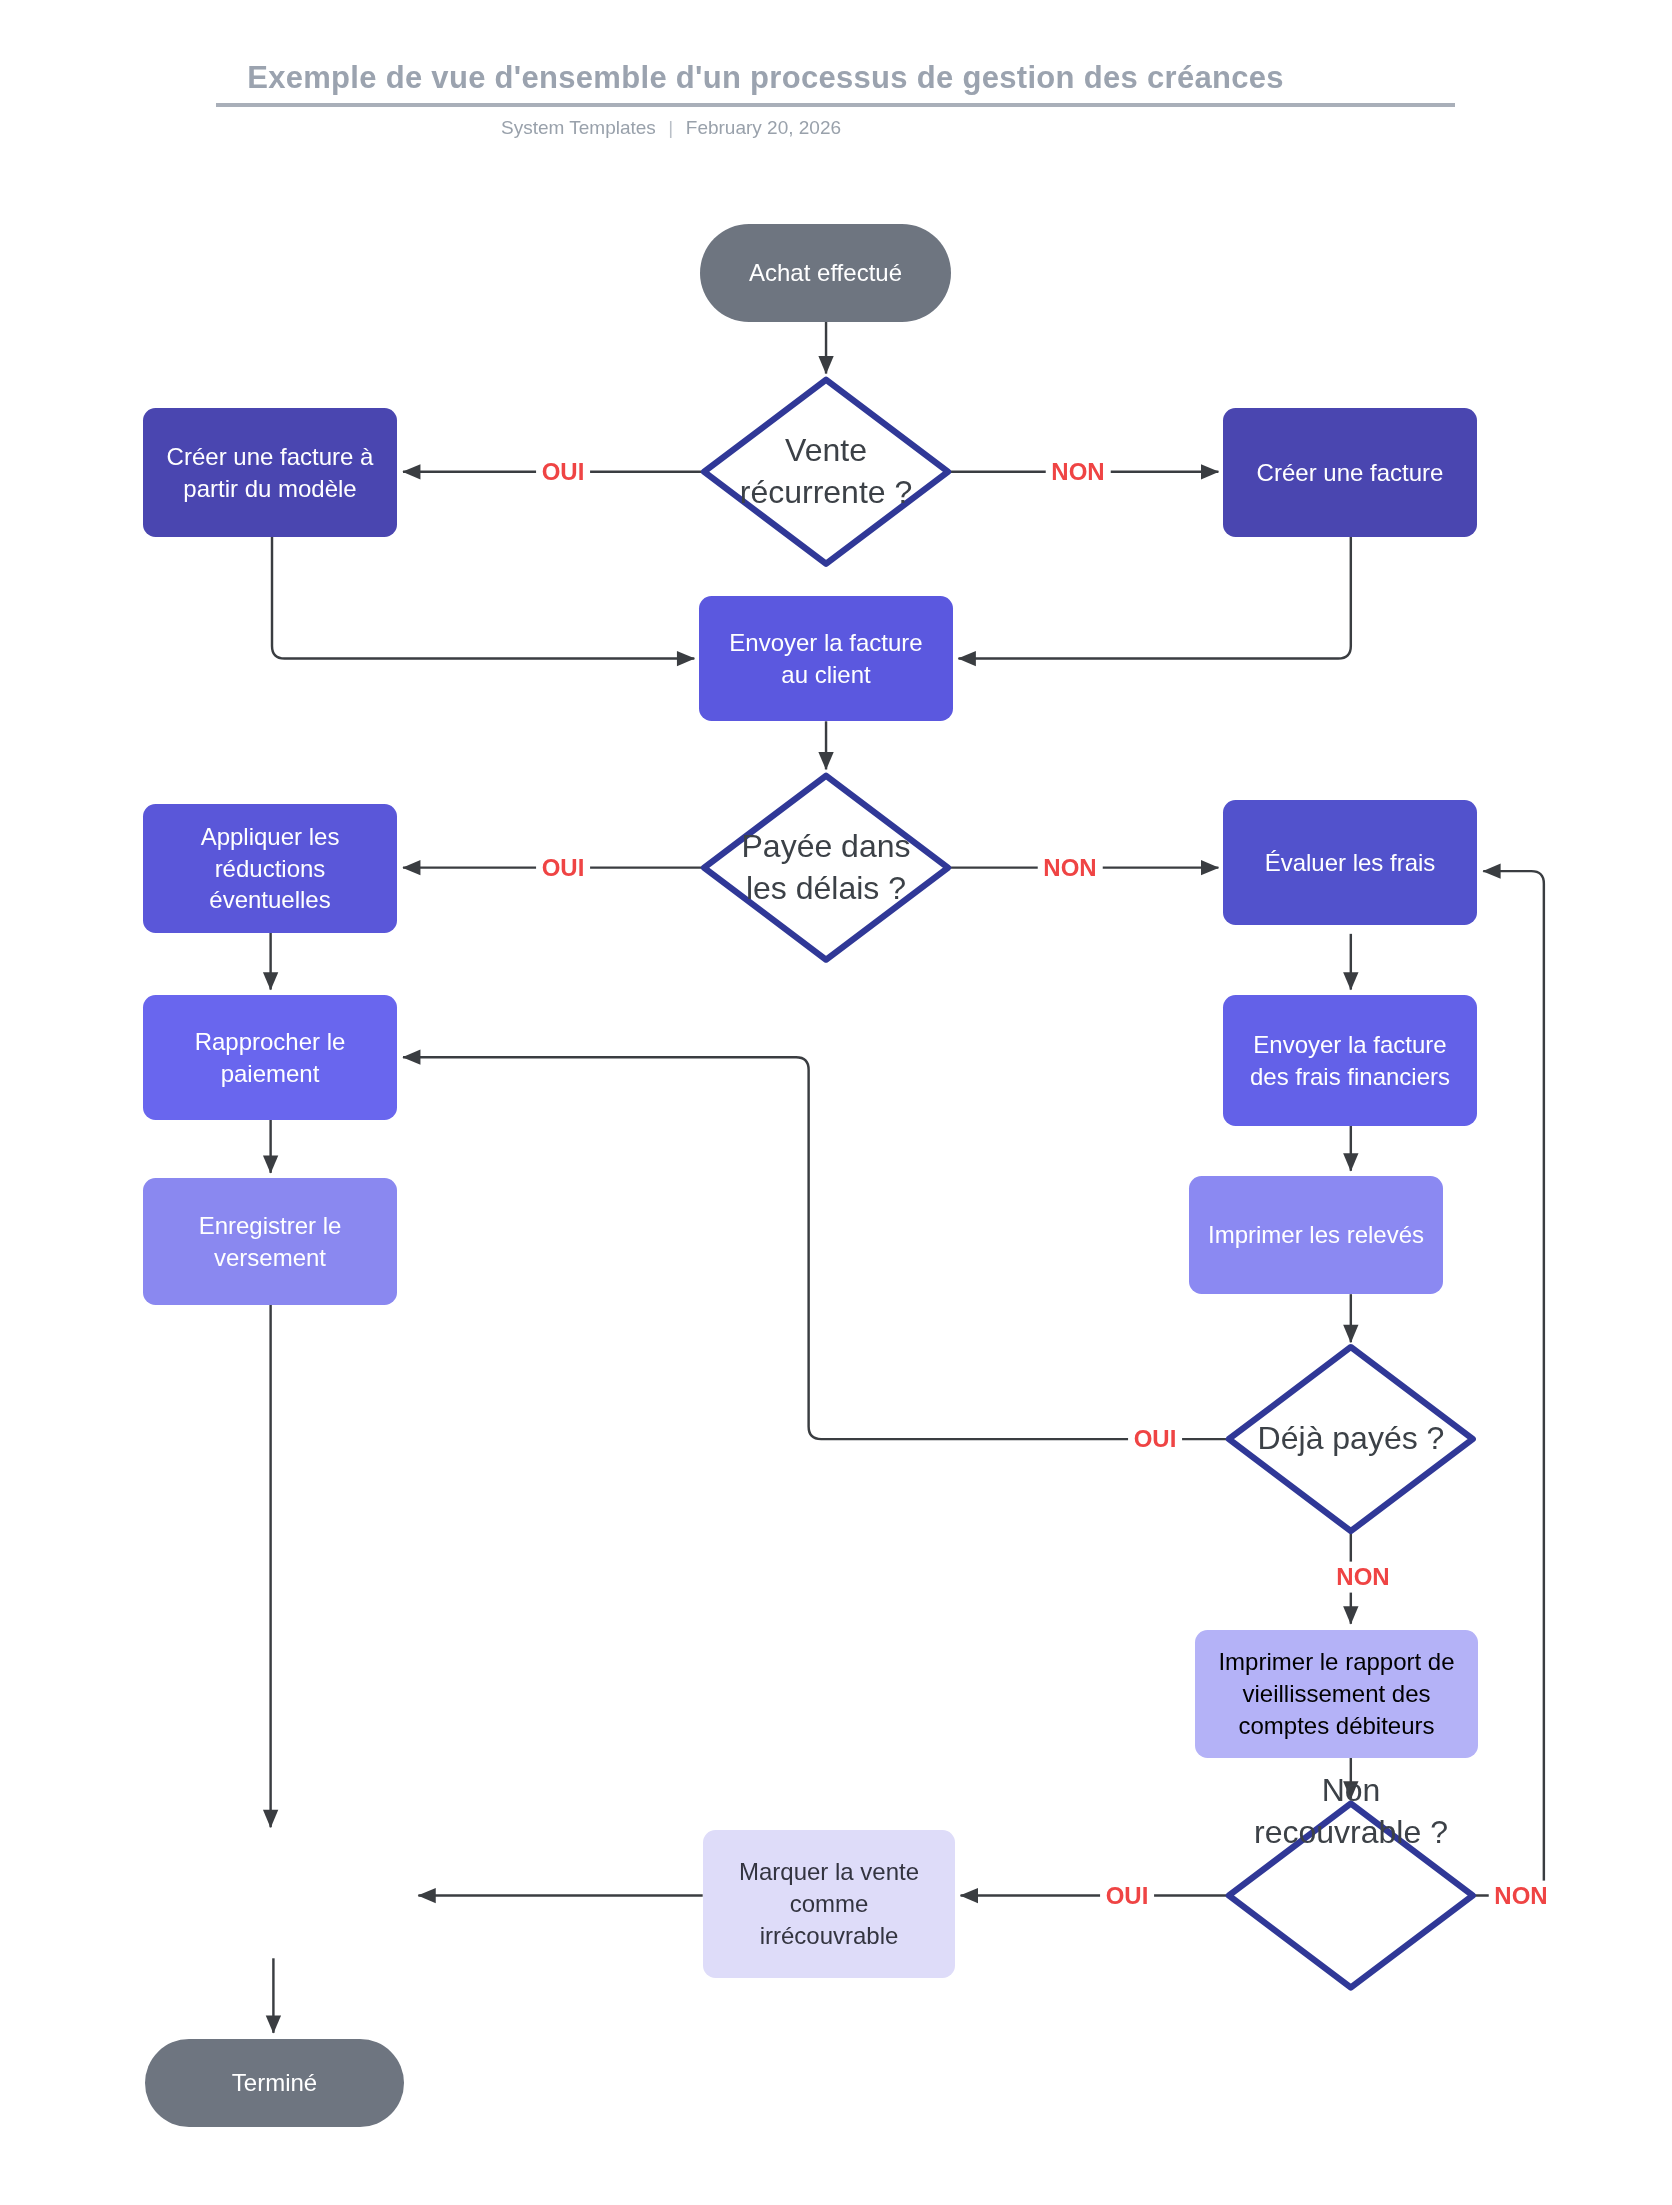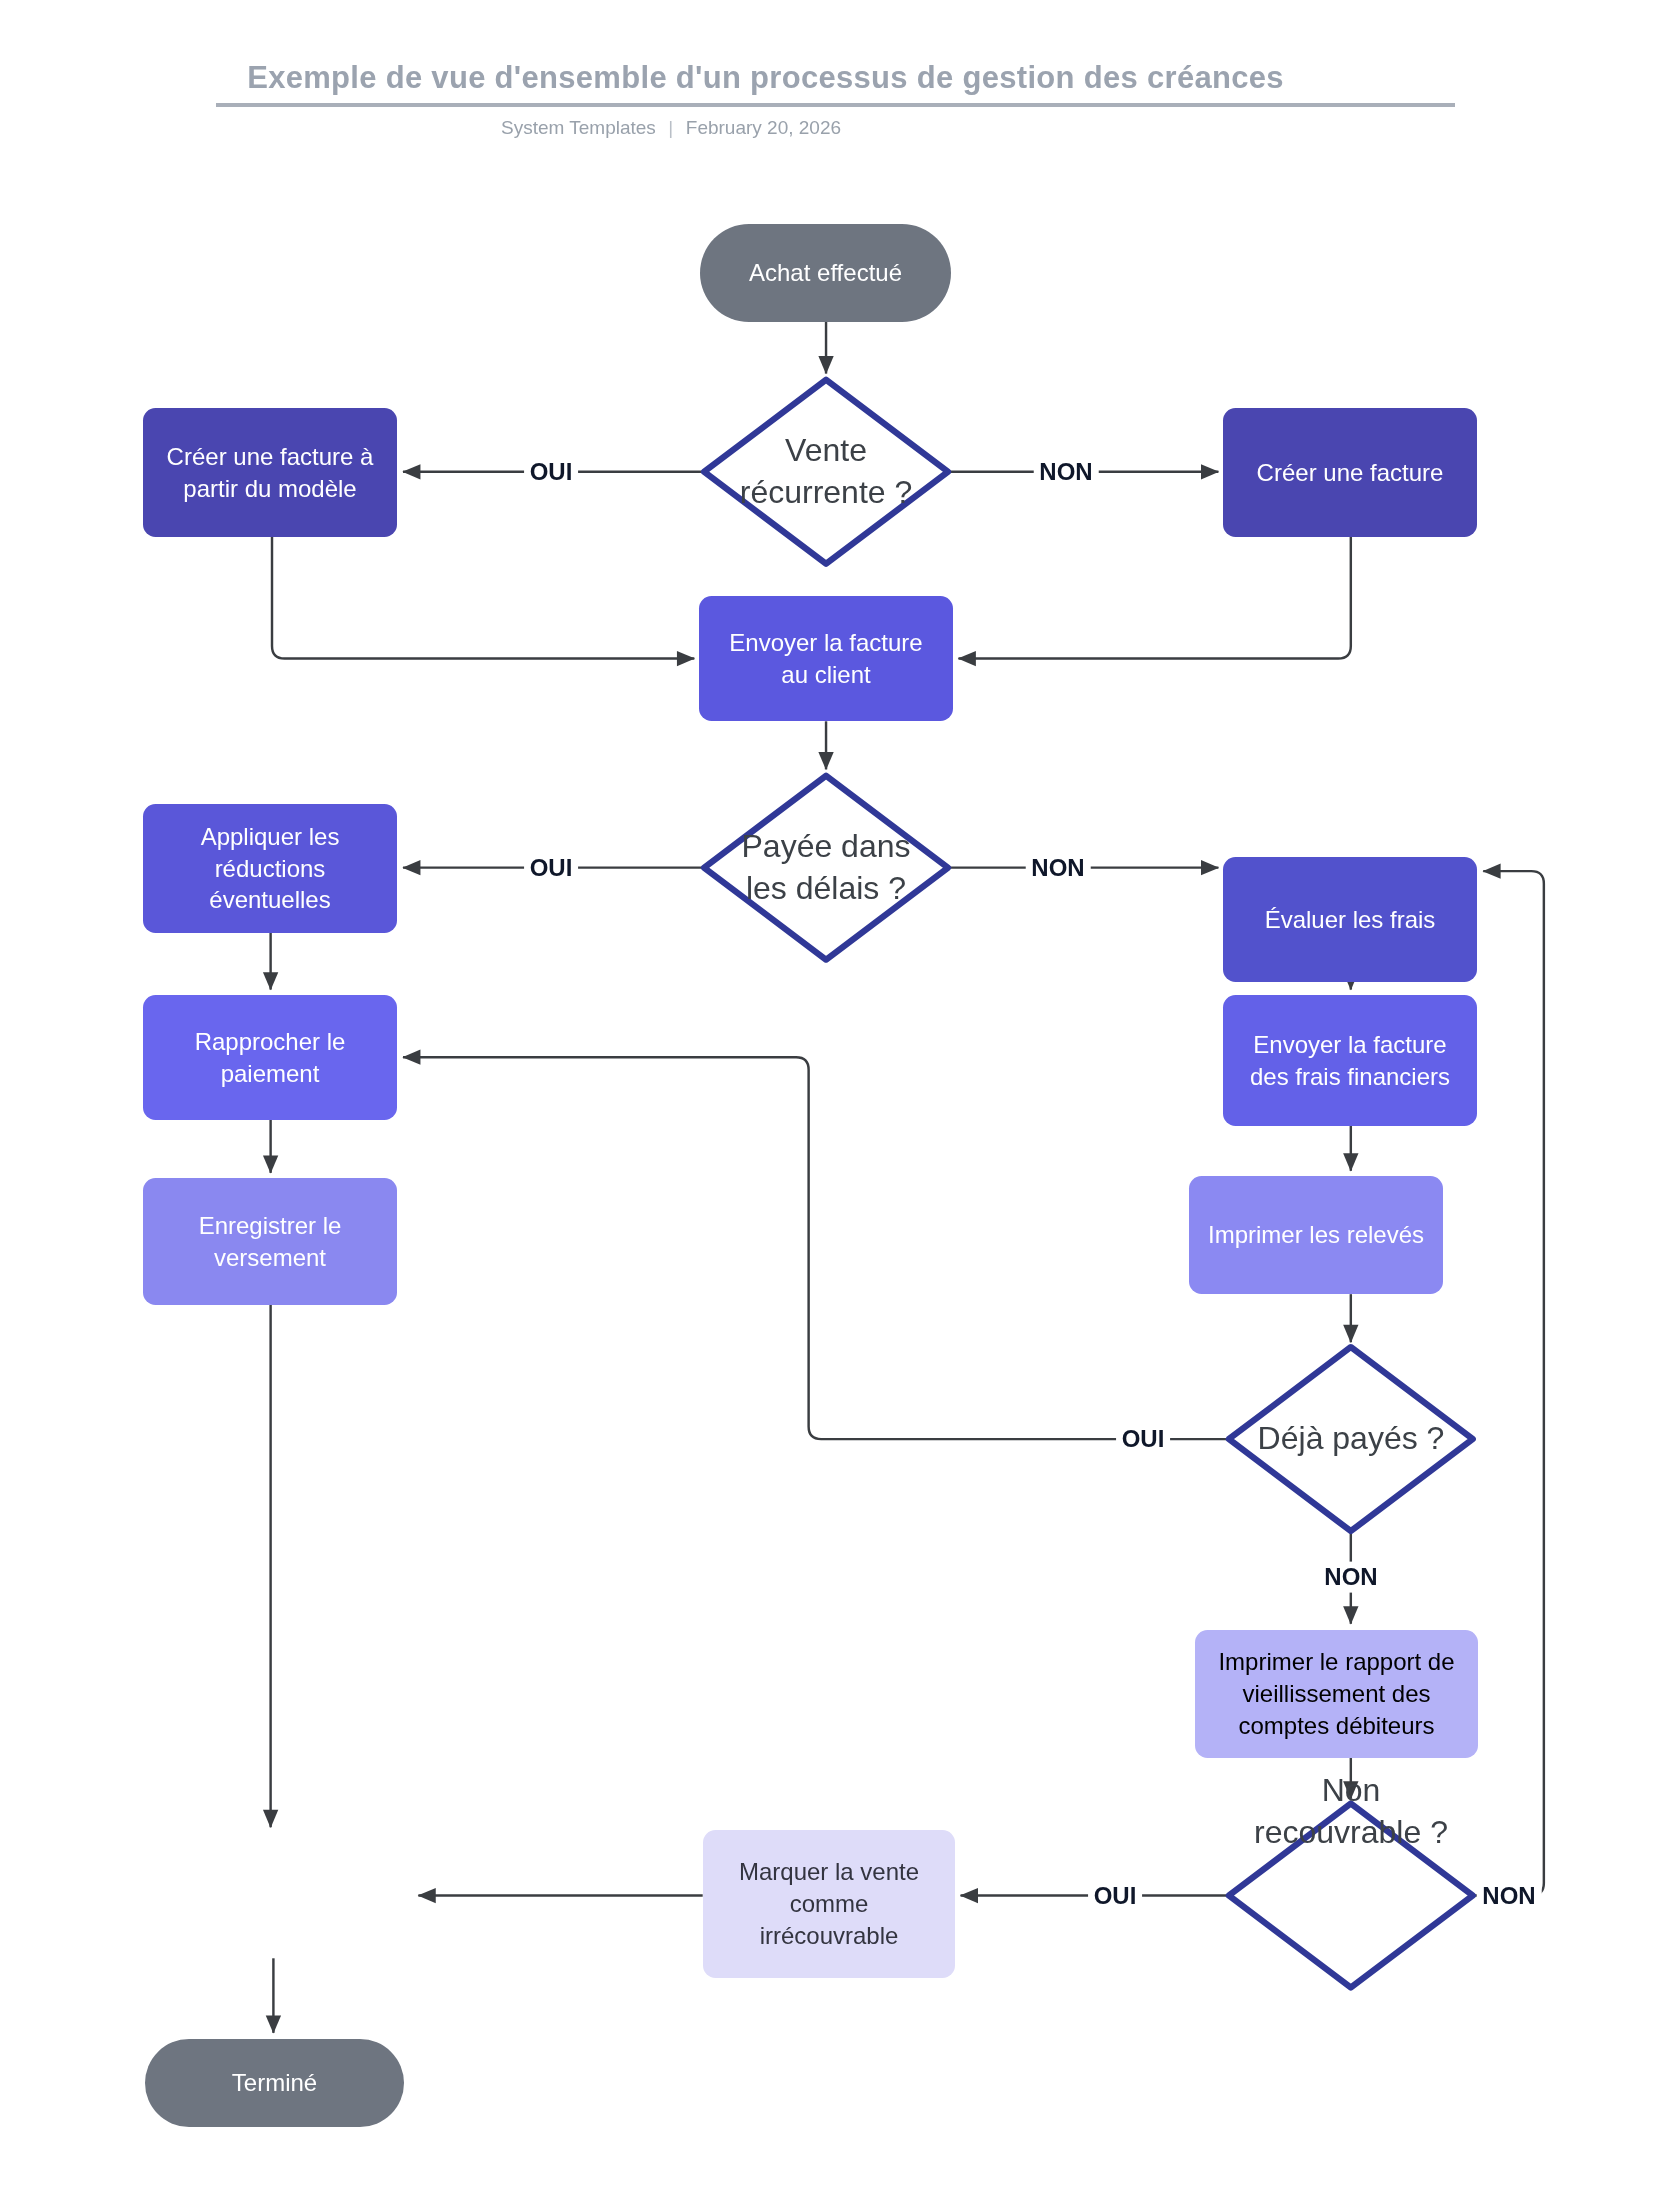--- a/index.html
+++ b/index.html
@@ -27,42 +27,42 @@
     position:absolute;display:flex;align-items:center;justify-content:center;
     text-align:center;font-size:24px;line-height:1.32;color:#ffffff;
     border-radius:12.5px;padding:7px 18px;box-sizing:border-box;
   }
   .terminator{border-radius:56px;background:#6e7580;}
   #n-start          {left:700px;top:224px;width:251px;height:98px;}
   #n-creer-modele   {left:143px; top:408px; width:254px;height:129px;background:#4a46b0;}
   #n-creer-facture  {left:1223px;top:408px; width:254px;height:129px;background:#4a46b0;}
   #n-envoyer-client {left:699px;top:596px; width:254px;height:125px;background:#5b58df;}
   #n-appliquer      {left:143px; top:804px;width:254px;height:129px;background:#5a57d9;}
-  #n-evaluer        {left:1223px;top:857px;width:254px;height:125px;background:#5252cc;}
+  #n-evaluer        {left:1223px;top:800px;width:254px;height:125px;background:#5252cc;}
   #n-rapprocher     {left:143px; top:995px;width:254px;height:125px;background:#6966ee;}
   #n-envoyer-frais  {left:1223px;top:995px;width:254px;height:131px;background:#6361e8;}
   #n-enregistrer    {left:143px; top:1178px;width:254px;height:127px;background:#8a88f0;}
   #n-imprimer-releves{left:1189px;top:1176px;width:254px;height:118px;background:#8b89f2;}
   #n-vieillissement {left:1195px;top:1630px;width:283px;height:128px;background:#b4b2f7;color:#000000;}
   #n-marquer        {left:703px;top:1830px;width:252px;height:148px;background:#dedcf9;color:#333440;}
   #n-imprimer-comptes{left:134px;top:1833px;width:279px;height:125px;background:#dedcf9;color:#333440;}
   #n-end            {left:145px;top:2039px;width:259px;height:88px;}
   
   .decision-label{
     position:absolute;transform:translate(-50%,-50%);width:216px;text-align:center;
     font-size:32px;line-height:1.3;color:#3c4147;
   }
   #dl-vente   {left:826px;top:472px;}
   #dl-payee   {left:826px;top:868px;}
   #dl-deja    {left:1351px;top:1439px;width:230px;}
   #dl-nonrec  {left:1351px;top:1812px;width:195px;}
   
   .edge-label{
     position:absolute;transform:translate(-50%,-50%);background:#ffffff;
-    font-size:24px;font-weight:700;color:#0f172a;padding:1.4px 5.6px;white-space:nowrap;
+    font-size:24px;font-weight:700;color:#ef4444;padding:1.4px 5.6px;white-space:nowrap;margin-left:12px;
   }
   #el-oui-1{left:551px; top:472px;}
   #el-non-1{left:1066px;top:472px;}
   #el-oui-2{left:551px; top:868px;}
   #el-non-2{left:1058px;top:868px;}
   #el-oui-3{left:1143px;top:1439px;}
   #el-non-3{left:1351px;top:1577px;}
   #el-oui-4{left:1115px;top:1896px;}
   #el-non-4{left:1509px;top:1896px;}
 </style>

